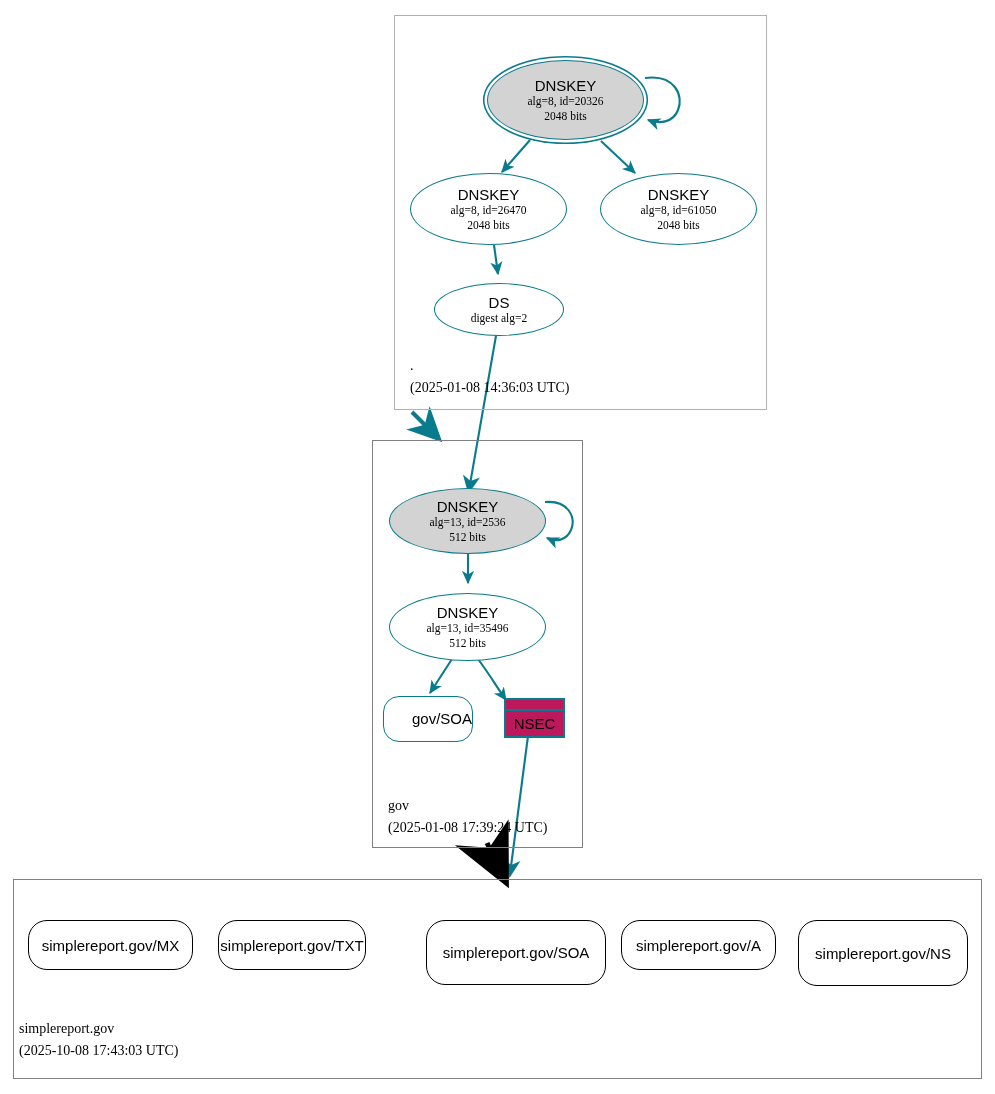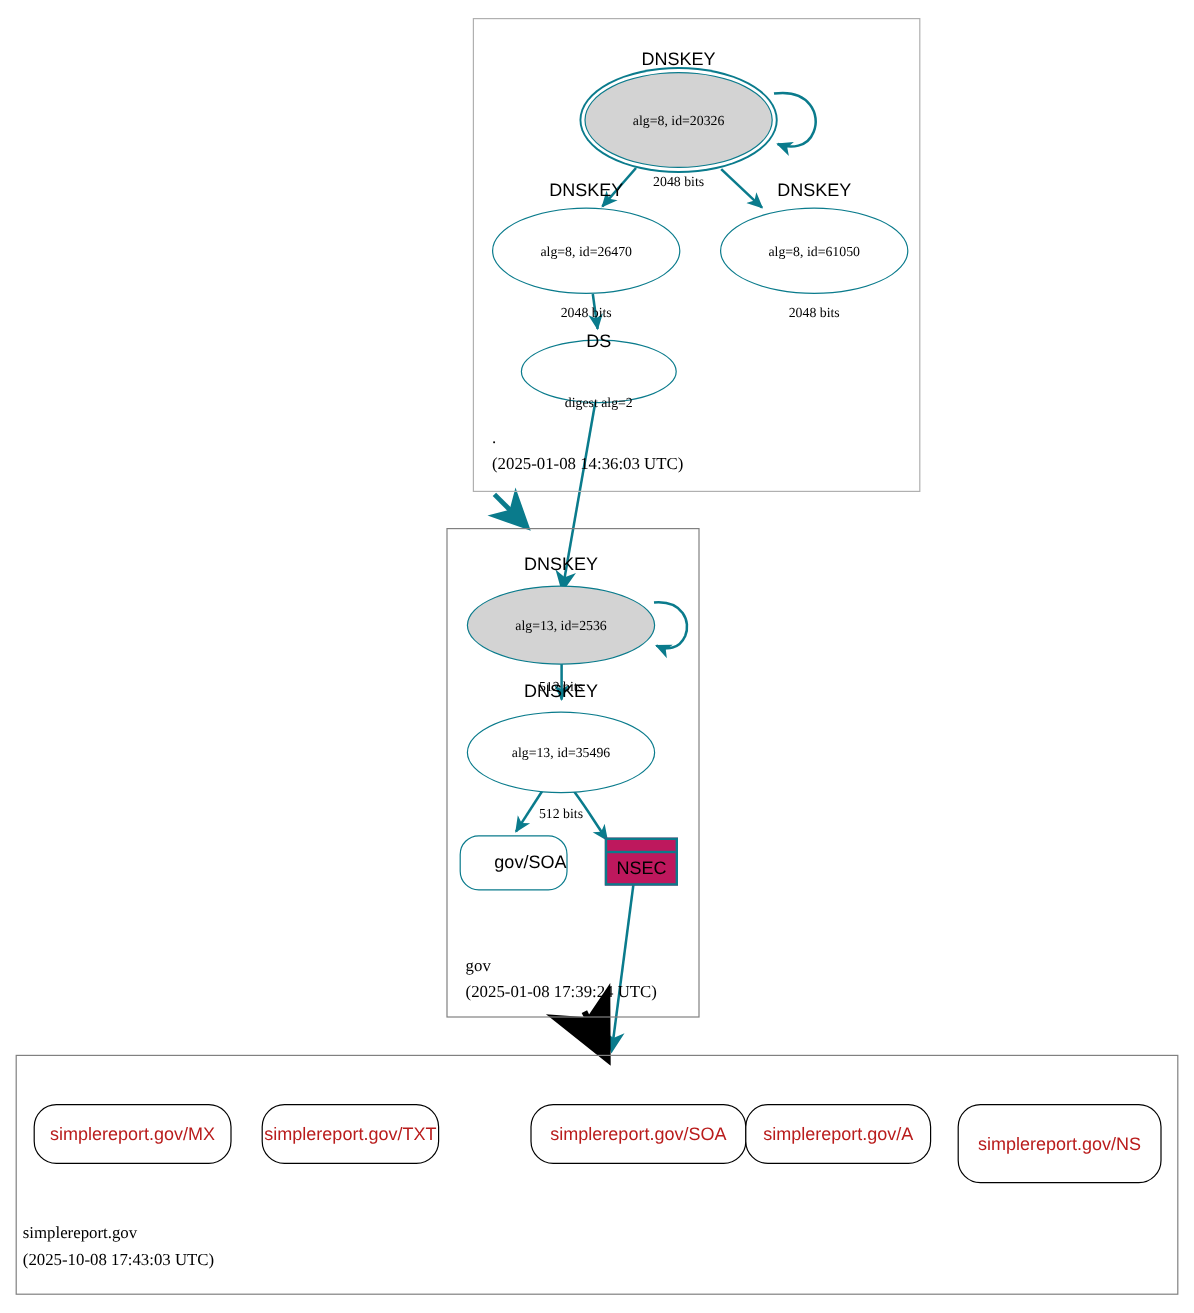--- a/index.html
+++ b/index.html
@@ -68,21 +68,20 @@
 
   .node {
     position: absolute;
     display: flex;
     flex-direction: column;
     align-items: center;
     justify-content: center;
     box-sizing: border-box;
     text-align: center;
     color: #000000;
-    gap: 36px;
   }
 
   .ellipse {
     border-radius: 50%;
     border: 1.6px solid #0a7b8c;
     background: #ffffff;
   }
   .ellipse.ksk {
     background: #d3d3d3;
   }
@@ -115,21 +114,21 @@
     position: absolute;
     display: flex;
     align-items: center;
     justify-content: center;
     box-sizing: border-box;
     border: 1.6px solid #000000;
     border-radius: 19px;
     background: #ffffff;
     font-family: "Liberation Sans", "DejaVu Sans", sans-serif;
     font-size: 15px;
-    color: #b91c1c;
+    color: #000000;
     white-space: nowrap;
   }
 
   .nsec-node {
     position: absolute;
     box-sizing: border-box;
     border: 2.4px solid #0a7b8c;
     background: #be185d;
     display: flex;
     flex-direction: column;
@@ -248,21 +247,21 @@
 
 <div class="zone-label" id="zone-gov-label">
   <span class="zname">gov</span>
   <span class="ztime">(2025-01-08 17:39:24 UTC)</span>
 </div>
 
 <div class="leaf-node" style="left:28px;  top:920px; width:165px; height:50px;">simplereport.gov/MX</div>
 
 <div class="leaf-node" style="left:218px; top:920px; width:148px; height:50px;">simplereport.gov/TXT</div>
 
-<div class="leaf-node" style="left:442px; top:920px; width:180px; height:50px;">simplereport.gov/SOA</div>
+<div class="leaf-node" style="left:426px; top:920px; width:180px; height:65px;">simplereport.gov/SOA</div>
 
 <div class="leaf-node" style="left:621px; top:920px; width:155px; height:50px;">simplereport.gov/A</div>
 
 <div class="leaf-node" style="left:798px; top:920px; width:170px; height:66px;">simplereport.gov/NS</div>
 
 <div class="zone-label" id="zone-leaf-label">
   <span class="zname">simplereport.gov</span>
   <span class="ztime">(2025-10-08 17:43:03 UTC)</span>
 </div>
 

